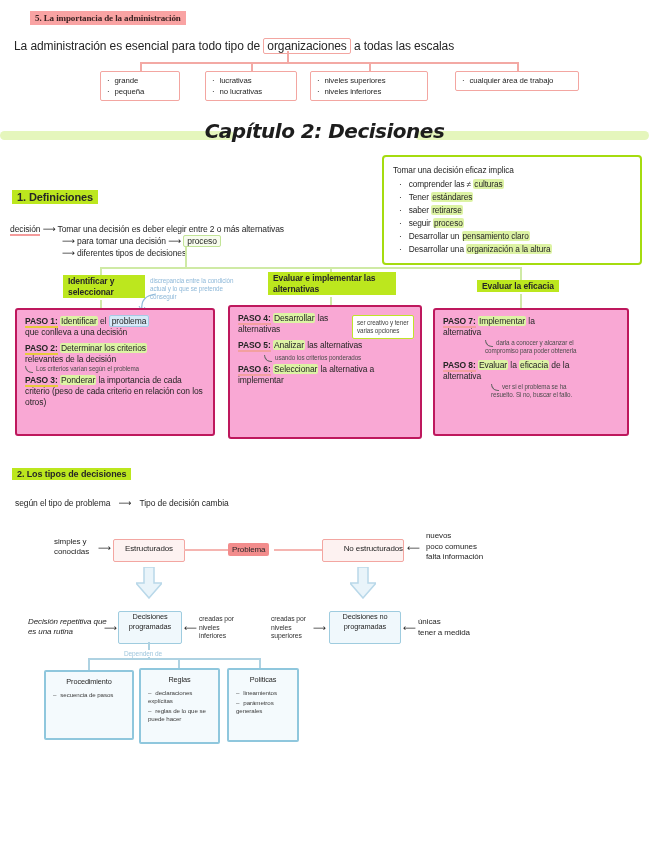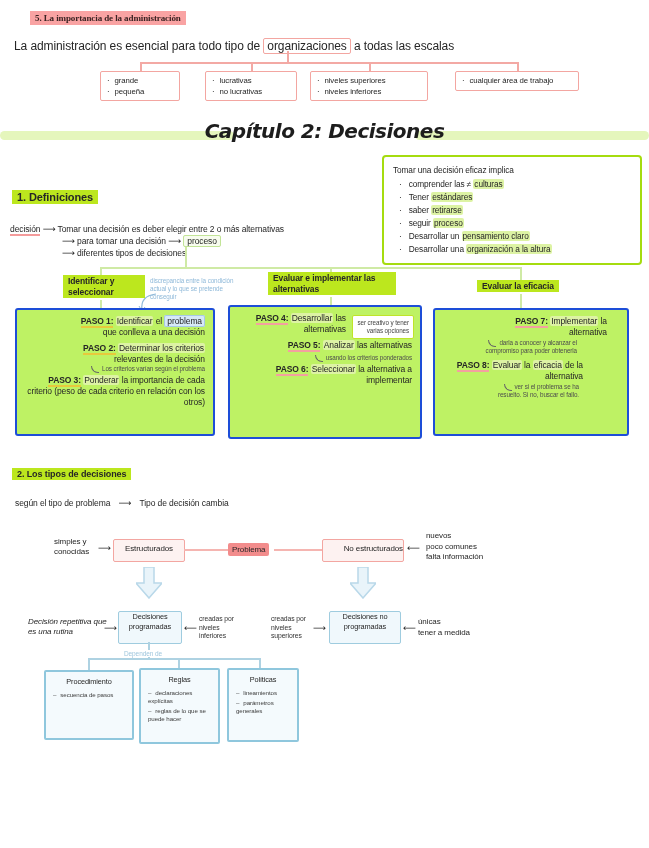--- a/index.html
+++ b/index.html
@@ -28,21 +28,21 @@
   
   .tipsbox{border:2.5px solid #a5dc0f;border-radius:4px;background:#fff;padding:7px 9px;font-size:8.3px;line-height:13px;}
   .tipsbox .t-title{margin-bottom:1px;}
   .tipsbox ul{margin:0;padding:0 0 0 6px;list-style:none;}
   .tipsbox li::before{content:"·";margin-right:7px;}
   
   .defblock{font-size:8.5px;line-height:12px;}
   .term{border-bottom:2px solid #f49b9b;padding-bottom:0px;}
   .wordbox-green{border:1px solid #c2e497;background:#f7fcee;padding:0 3px;border-radius:2px;}
   
-  .stepbox{border:2px solid #1d4ed8;border-radius:3px;background:#bef264;padding:6px 8px;font-size:8.5px;line-height:11px;text-align:right;}
+  .stepbox{border:2px solid #be185d;border-radius:3px;background:#f9a8d4;padding:6px 8px;font-size:8.5px;line-height:11px;}
   .paso{margin:0 0 5px 0;}
   .paso-label{font-weight:bold;}
   .u-yellow{border-bottom:2px solid #e8c93c;}
   .u-pink{border-bottom:2px solid #f3a0a0;}
   .bluebox{background:#d6e9f7;border:1px solid #a6c9e5;padding:0 2px;border-radius:2px;}
   .tiny{font-size:6.3px;line-height:7.6px;color:#4d4d4d;}
   .arc{display:inline-block;width:7px;height:6px;border-left:1px solid #666;border-bottom:1px solid #666;
        border-bottom-left-radius:7px;margin-right:3px;vertical-align:middle;}
   .sidebox{border:1.5px solid #bfe42a;border-radius:2px;padding:3px 4px;font-size:6.3px;line-height:7.8px;color:#444;background:#fff;}
   .blue-note{font-size:6.3px;line-height:7.8px;color:#8fb9d9;}
@@ -188,21 +188,21 @@
       <span class="hl">Analizar</span><span> las alternativas</span>
       <div class="tiny" style="margin:3px 0 0 26px;"><span class="arc"></span><span>usando los criterios ponderados</span></div>
     </div>
     <div class="paso">
       <span class="paso-label u-pink">PASO 6:</span>
       <span class="hl">Seleccionar</span><span> la alternativa a implementar</span>
     </div>
   </div>
 
   <div class="abs stepbox" style="left:433px;top:308px;width:176px;height:112px;">
-    <div class="paso" style="width:120px;margin-bottom:1px;margin-left:44px;">
+    <div class="paso" style="width:120px;margin-bottom:1px;">
       <span class="paso-label u-pink">PASO 7:</span>
       <span class="hl">Implementar</span><span> la alternativa</span>
     </div>
     <div class="tiny" style="margin:0 0 6px 42px;width:92px;"><span class="arc"></span><span>darla a conocer y alcanzar el compromiso para poder obtenerla</span></div>
     <div class="paso" style="width:140px;margin-bottom:1px;">
       <span class="paso-label u-pink">PASO 8:</span>
       <span class="hl">Evaluar</span><span> la </span><span class="hl">eficacia</span><span> de la alternativa</span>
     </div>
     <div class="tiny" style="margin:0 0 0 48px;width:88px;"><span class="arc"></span><span>ver si el problema se ha resuelto. Si no, buscar el fallo.</span></div>
   </div>

